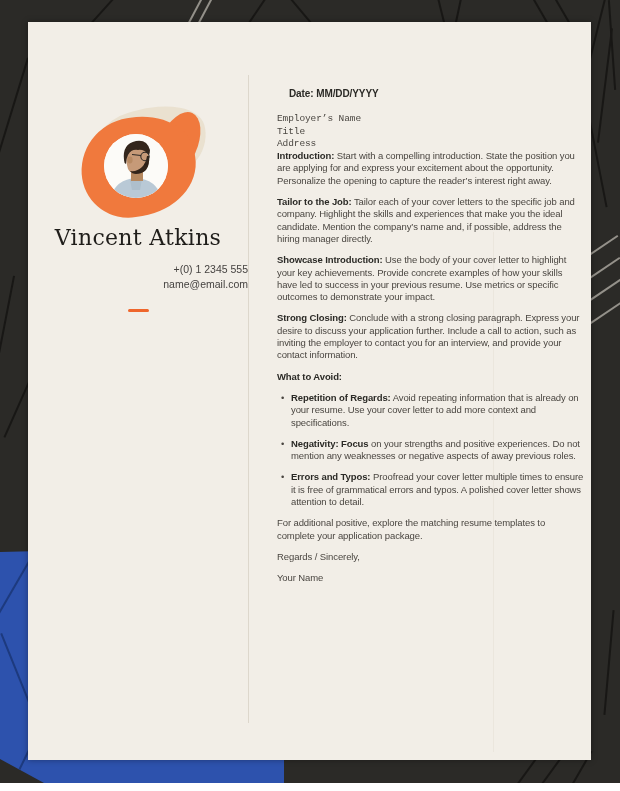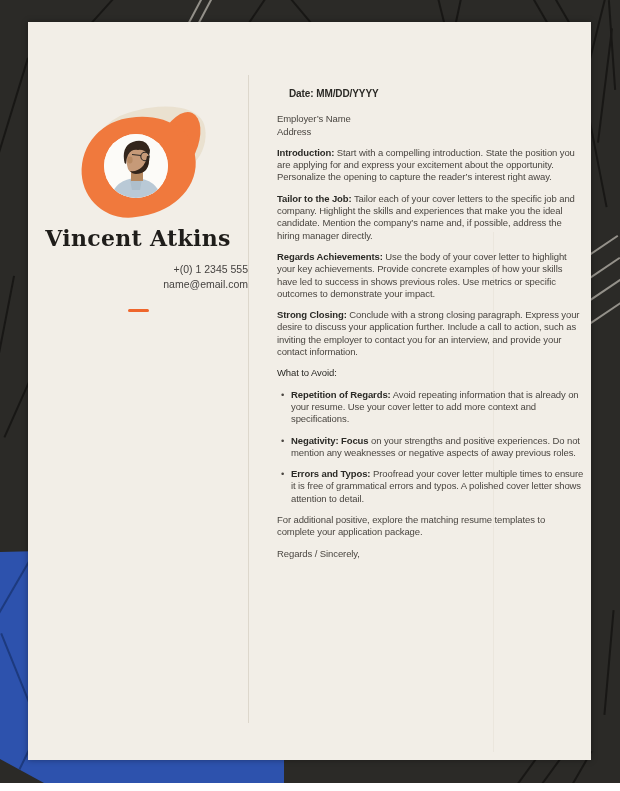--- a/index.html
+++ b/index.html
@@ -52,42 +52,42 @@
     background:#f0793d;border-radius:50%;
     transform:rotate(24deg);
   }
   .photo-circle{
     position:absolute;left:76px;top:112px;width:64px;height:64px;
     border-radius:50%;overflow:hidden;background:#fdfcfa;
   }
   .photo-circle svg{display:block;}
   .person-name{
     position:absolute;left:0;top:203px;width:220px;text-align:center;
-    font-family:"DejaVu Serif", serif;font-weight:700;font-size:22px;
+    font-family:"DejaVu Serif", serif;font-weight:400;font-size:22px;
     color:#1f1d1a;letter-spacing:.3px;
   }
   .contact{
     position:absolute;left:0;top:240px;width:220px;text-align:right;
     font-size:10.5px;color:#454240;line-height:15px;
   }
   .mini-divider{
     position:absolute;left:100px;top:287px;width:21px;height:3px;
     background:#ef662c;border-radius:2px;
   }
   
   .letter{
     position:absolute;left:249px;top:66px;width:308px;
     font-size:9.5px;line-height:12.3px;letter-spacing:-0.1px;
     color:#4a4641;
   }
   .letter b{color:#2b2a26;}
   .letter .date{font-weight:bold;color:#2b2a26;font-size:10px;margin:0 0 13px 0;padding-left:12px;}
   .letter p{margin:0 0 9px 0;}
-  .letter .recipient{margin-bottom:9px;}
-  .letter .avoid-head{font-weight:normal;color:#2b2a26;margin:0 0 9px 0;}
+  .letter .recipient{font-family:Liberation Mono, monospace;}
+  .letter .avoid-head{font-weight:bold;color:#2b2a26;margin:0 0 9px 0;}
   .bullet-item{position:relative;padding-left:14px;margin:0 0 9px 0;}
   .bullet-item .dot{position:absolute;left:4px;top:0;}
   .sign-off{margin:0 0 14px 0;}
 </style>
 </head>
 <body>
 
 <div class="backdrop">
 
   <div class="bg-line light" style="left:193px;top:-8px;height:42px;transform:rotate(28deg);"></div>
@@ -159,36 +159,38 @@
       <div>name@email.com</div>
     </div>
     <div class="mini-divider"></div>
   </div>
 
   <div class="letter">
     <p class="date">Date: MM/DD/YYYY</p>
 
     <div class="recipient">
       <div>Employer’s Name</div>
+      <div>Title</div>
       <div>Address</div>
     </div>
 
     <p><b>Introduction:</b> <span>Start with a compelling introduction. State the position you are applying for and express your excitement about the opportunity. Personalize the opening to capture the reader’s interest right away.</span></p>
     <p><b>Tailor to the Job:</b> <span>Tailor each of your cover letters to the specific job and company. Highlight the skills and experiences that make you the ideal candidate. Mention the company’s name and, if possible, address the hiring manager directly.</span></p>
-    <p><b>Regards Achievements:</b> <span>Use the body of your cover letter to highlight your key achievements. Provide concrete examples of how your skills have led to success in shows previous roles. Use metrics or specific outcomes to demonstrate your impact.</span></p>
+    <p><b>Showcase Introduction:</b> <span>Use the body of your cover letter to highlight your key achievements. Provide concrete examples of how your skills have led to success in your previous resume. Use metrics or specific outcomes to demonstrate your impact.</span></p>
     <p><b>Strong Closing:</b> <span>Conclude with a strong closing paragraph. Express your desire to discuss your application further. Include a call to action, such as inviting the employer to contact you for an interview, and provide your contact information.</span></p>
 
     <p class="avoid-head">What to Avoid:</p>
 
     <div class="bullet-item">
       <span class="dot">•</span><b>Repetition of Regards:</b> <span>Avoid repeating information that is already on your resume. Use your cover letter to add more context and specifications.</span>
     </div>
     <div class="bullet-item">
       <span class="dot">•</span><b>Negativity: Focus</b> <span>on your strengths and positive experiences. Do not mention any weaknesses or negative aspects of away previous roles.</span>
     </div>
     <div class="bullet-item">
       <span class="dot">•</span><b>Errors and Typos:</b> <span>Proofread your cover letter multiple times to ensure it is free of grammatical errors and typos. A polished cover letter shows attention to detail.</span>
     </div>
 
     <p>For additional positive, explore the matching resume templates to complete your application package.</p>
     <p class="sign-off">Regards / Sincerely,</p>
+    <p>Your Name</p>
   </div>
 </div>
 
 </body></html>

